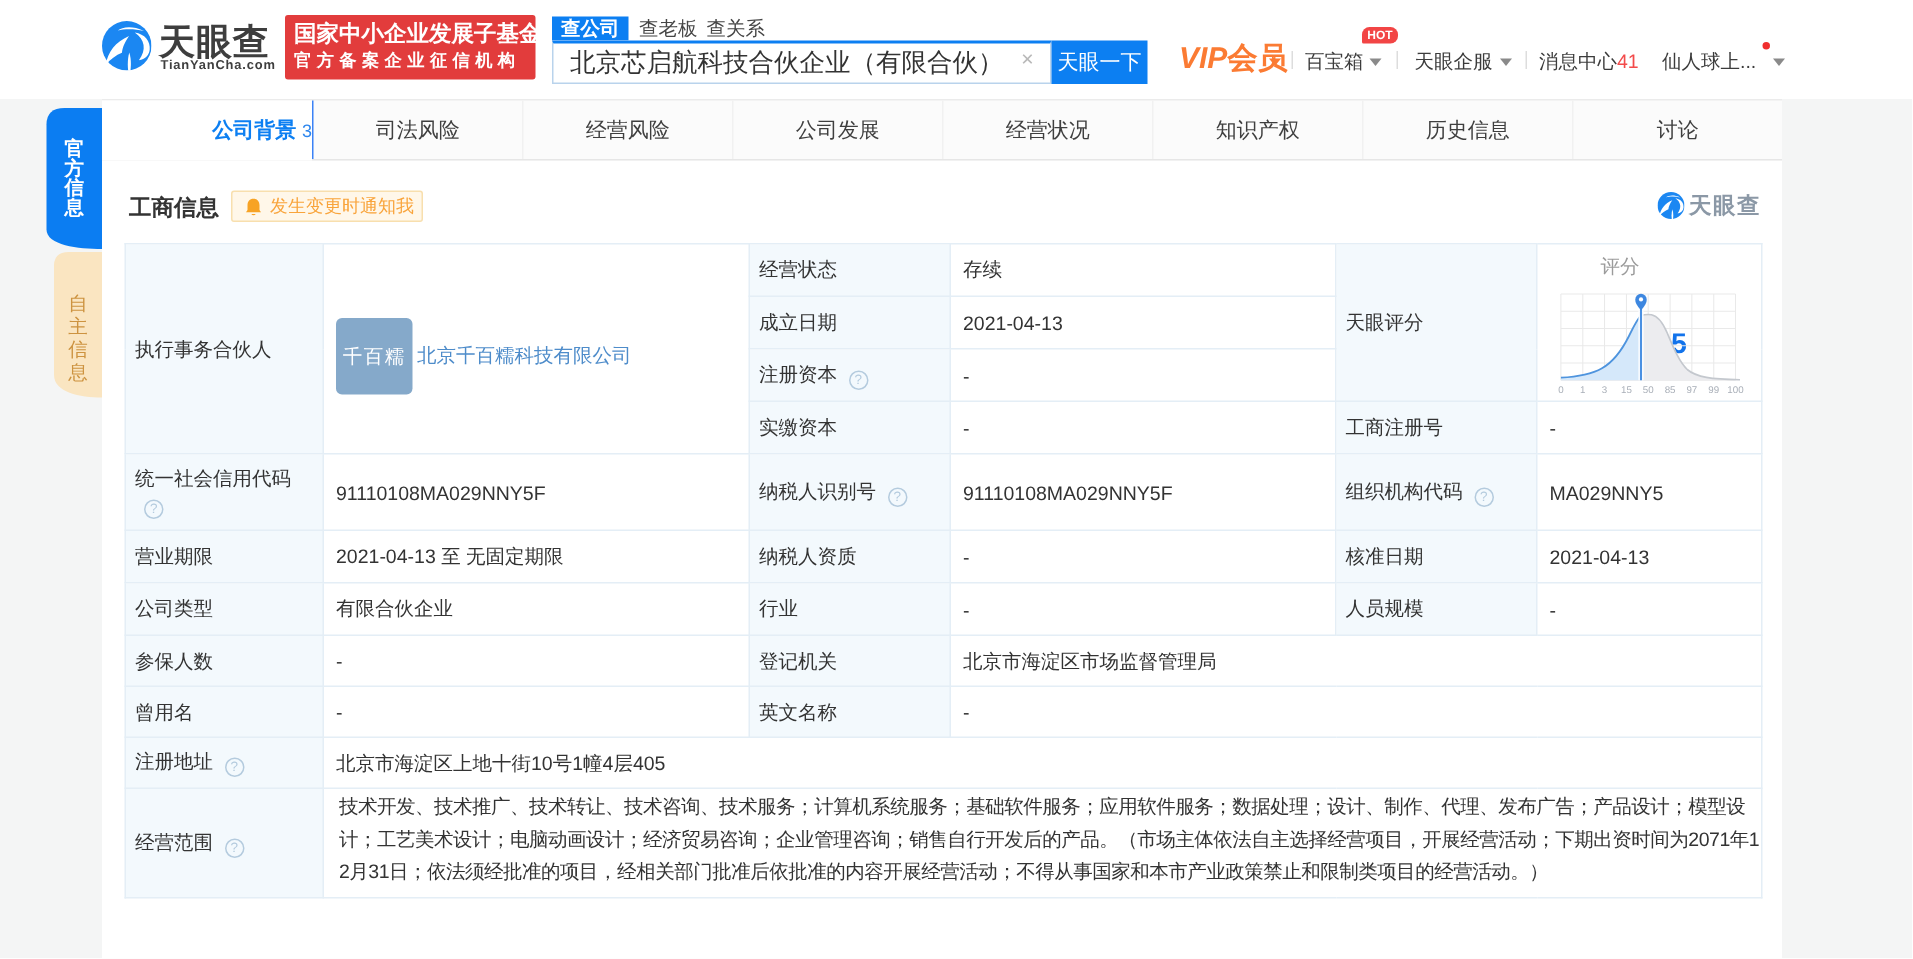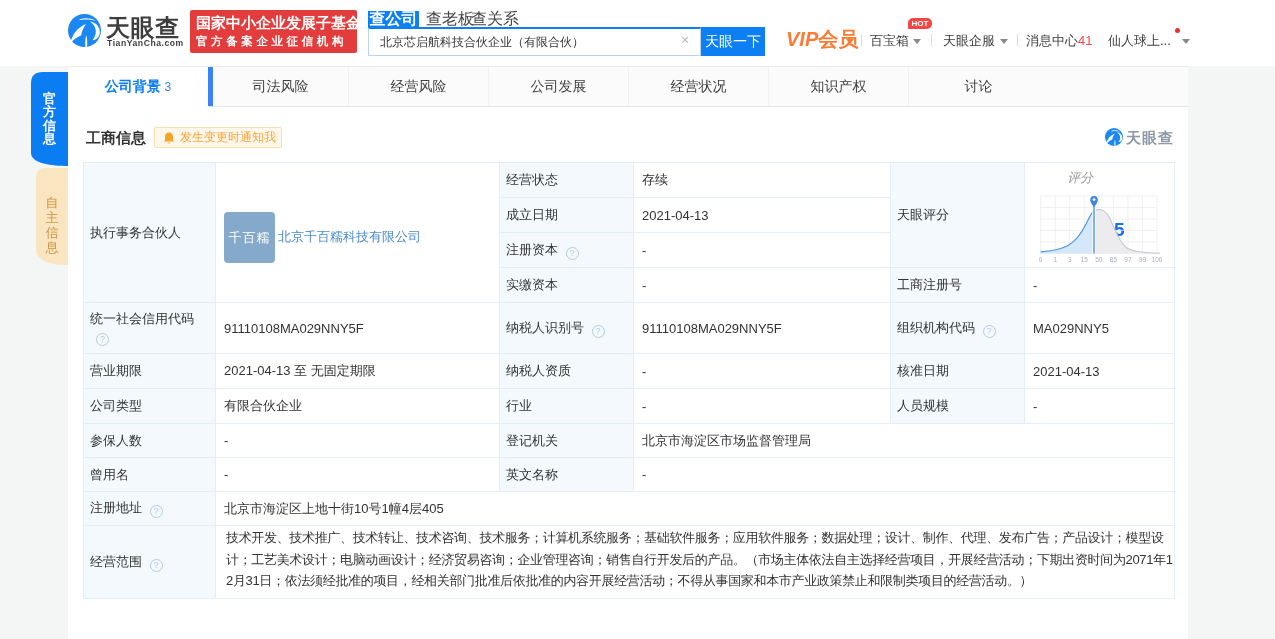--- a/index.html
+++ b/index.html
@@ -7,62 +7,62 @@
 html,body{width:1275px;height:639px;font-family:"Liberation Sans",sans-serif;background:#fff;}
 .page{position:relative;width:1275px;height:639px;overflow:hidden;background:#fff;}
 
 .header{position:absolute;top:0;left:0;width:1275px;height:66px;background:#fff;z-index:5;}
 .logo-zh{position:absolute;left:106px;top:12px;font-size:24px;font-weight:bold;color:#3e3e3e;letter-spacing:0.6px;}
 .logo-en{position:absolute;left:107px;top:38px;font-size:8.6px;font-weight:bold;color:#3e3e3e;letter-spacing:0.55px;}
 .redbox{position:absolute;left:190px;top:10px;width:167px;height:43px;background:#e23c3c;border-radius:2px;color:#fff;font-weight:bold;padding:3px 6px 0 6px;}
 .redbox .l1{font-size:15px;letter-spacing:0px;line-height:19px;white-space:nowrap;}
 .redbox .l2{font-size:11.5px;line-height:18px;letter-spacing:3.6px;white-space:nowrap;}
 
-.stab{position:absolute;top:11px;height:16px;font-size:16px;line-height:16px;color:#454545;}
+.stab{position:absolute;top:11px;height:16px;font-size:13px;line-height:16px;color:#454545;}
 .stab.on{background:#0c7ff2;color:#fff;text-align:center;width:51px;font-weight:bold;}
-.sinput{position:absolute;left:368px;top:27px;width:333px;height:29px;background:#fff;border:1px solid #b9d3ec;border-top:2px solid #0c7ff2;font-size:12px;color:#333;line-height:26px;padding-left:11px;}
+.sinput{position:absolute;left:368px;top:27px;width:333px;height:29px;background:#fff;border:1px solid #b9d3ec;border-top:2px solid #0c7ff2;font-size:17px;color:#333;line-height:26px;padding-left:11px;}
 .sclear{position:absolute;left:678px;top:33px;width:14px;height:14px;color:#b9b9b9;font-size:11px;line-height:14px;text-align:center;}
 .sbtn{position:absolute;left:701px;top:27px;width:64px;height:29px;background:#0c7ff2;color:#fff;font-size:14px;line-height:28px;text-align:center;}
 
 .nav{position:absolute;top:33px;height:15px;font-size:13px;color:#3c3c3c;line-height:15px;white-space:nowrap;}
 .caret{position:absolute;top:39px;width:0;height:0;border-left:4px solid transparent;border-right:4px solid transparent;border-top:5px solid #8a8a8a;}
 .pipe{position:absolute;top:34px;width:1px;height:12px;background:#ddd;}
 .hot{position:absolute;left:908px;top:18px;width:24px;height:11px;background:#f24545;border-radius:5px 5px 5px 1px;color:#fff;font-size:8px;font-weight:bold;text-align:center;line-height:11px;}
 .reddot{position:absolute;left:1175px;top:28px;width:5px;height:5px;border-radius:50%;background:#f02e2e;}
 
 .graybg{position:absolute;top:66px;left:0;width:1275px;height:573px;background:#f4f5f5;}
 .card{position:absolute;top:66px;left:68px;width:1120px;height:573px;background:#fff;}
 
 .sidetab{position:absolute;z-index:3;}
 
 .tabbar{position:absolute;top:0;left:0;width:1120px;height:41px;background:#fbfbfb;border-top:1px solid #ebebeb;border-bottom:1px solid #e6e6e6;}
 .tab{float:left;width:140px;height:39px;line-height:39px;text-align:center;font-size:14px;color:#3f3f3f;border-left:1px solid #f1f1f1;}
-.tab:first-child{border-left:none;}
+.tab:first-child{border-left:none;text-align:right;}
 .tab.on{background:#fff;height:40px;color:#0c7ff2;font-weight:bold;border-left:none;}
-.tab.on + .tab{border-left:5px solid #3b82f6;}
+.tab.on + .tab{border-left:1px solid #3b82f6;}
 .tab.on .num{font-weight:normal;font-size:12px;color:#2f87ee;}
 
 .h-title{position:absolute;left:18px;top:63px;font-size:15px;font-weight:bold;color:#333;}
 .bellbtn{position:absolute;left:86px;top:61px;width:128px;height:21px;background:#fff7e9;border:1px solid #f8dfae;border-radius:2px;color:#f9a43b;font-size:12px;line-height:19px;padding-left:25px;}
 .wmark{position:absolute;left:1037px;top:62px;height:20px;}
 .wmark span{font-size:15px;font-weight:bold;color:#8b98a6;letter-spacing:1px;vertical-align:top;line-height:20px;}
 
 table.info{position:absolute;left:15px;top:96px;border-collapse:collapse;table-layout:fixed;width:1091px;}
 table.info td{border:1px solid #e4eef6;font-size:13px;color:#333;vertical-align:middle;overflow:hidden;}
 td.lb{background:#f3f9fd;padding-left:6px;color:#3e444a;}
 td.vl{padding-left:8px;}
 .qm{display:inline-block;width:13px;height:13px;border:1px solid #b4cbde;border-radius:50%;color:#b4cbde;font-size:9px;line-height:11px;text-align:center;margin-left:4px;vertical-align:-2px;}
 .link{color:#4e8cca;}
 .clogo{position:absolute;left:8px;top:49px;width:51px;height:51px;background:#85a9ca;border-radius:4px;color:#fff;font-size:13px;text-align:center;line-height:51px;letter-spacing:1px;}
 .cname{position:absolute;left:62px;top:65px;font-size:13px;}
 table.info td.scope{line-height:21.5px;padding:1px 0 0 10px;vertical-align:top;letter-spacing:-0.33px;}
 .scope div{white-space:nowrap;}
 
 .chartcell{position:relative;padding:0!important;}
-.sc-t1{position:absolute;left:42px;top:6px;font-size:13px;color:#9b9b9b;font-style:italic;}
+.sc-t1{position:absolute;left:42px;top:6px;font-size:13px;color:#9b9b9b;}
 .sc-t2{position:absolute;left:77px;top:8px;font-size:19px;font-weight:bold;color:#1273eb;letter-spacing:1.5px;margin-top:48px;}
 </style>
 </head>
 <body>
 <div class="page">
 
   <div class="graybg"></div>
 
   <svg class="sidetab" style="left:0;top:66px;" width="70" height="210" viewBox="0 0 70 210">
     <path d="M43,6 L68,6 L68,100 C52,100 31,97.5 31,87 L31,17 Q31,6 43,6 Z" fill="#0b7df2"></path>
@@ -78,20 +78,21 @@
   </svg>
 
   <div class="card">
     <div class="tabbar">
       <div class="tab on">公司背景 <span class="num">3</span></div>
       <div class="tab">司法风险</div>
       <div class="tab">经营风险</div>
       <div class="tab">公司发展</div>
       <div class="tab">经营状况</div>
       <div class="tab">知识产权</div>
+      <div class="tab">历史信息</div>
       <div class="tab">讨论</div>
     </div>
     <div class="h-title">工商信息</div>
     <div class="bellbtn">
       <svg style="position:absolute;left:8px;top:4px;" width="12" height="13" viewBox="0 0 12 13">
           <path d="M6,0.5 C8.5,0.5 10,2.3 10,4.8 L10,8 L11,9.5 L1,9.5 L2,8 L2,4.8 C2,2.3 3.5,0.5 6,0.5 Z" fill="#f7a325"></path>
           <path d="M4.6,10.6 a1.5,1.5 0 0 0 2.8,0 Z" fill="#f7a325"></path>
         </svg>
       发生变更时通知我
     </div>

